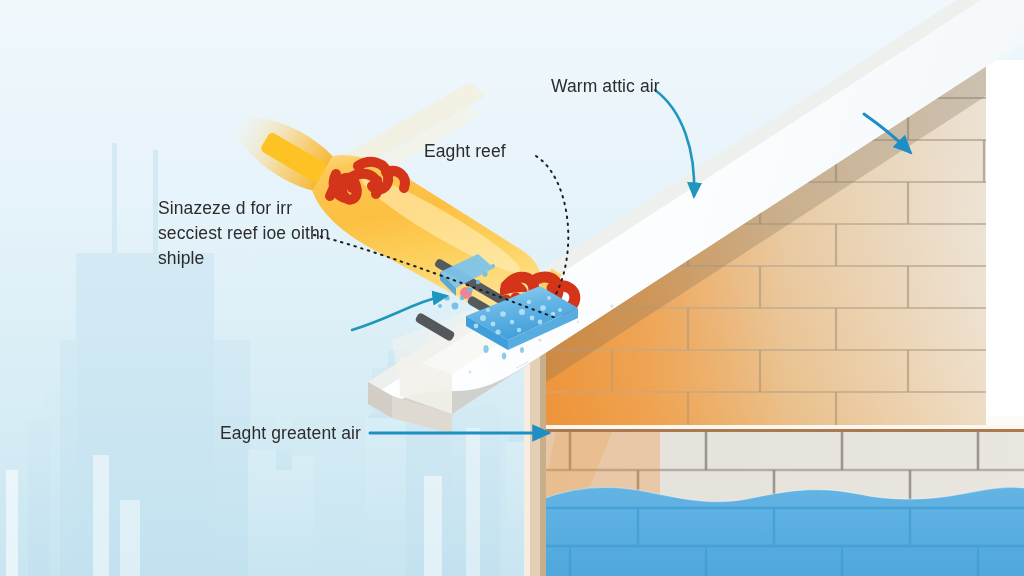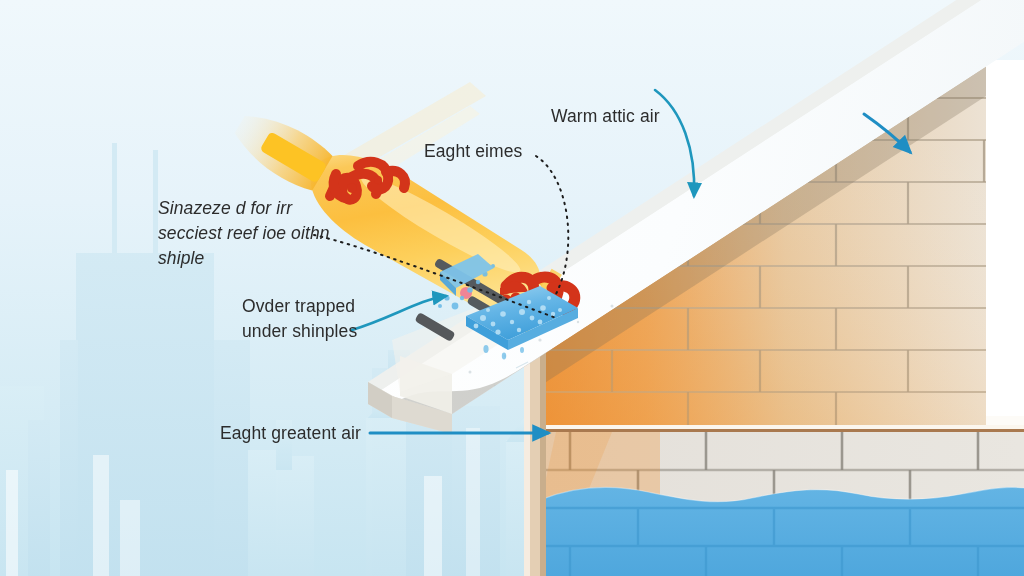--- a/index.html
+++ b/index.html
@@ -27,24 +27,24 @@
   .label {
     position: absolute;
     color: #2c2c2c;
     font-family: "Liberation Sans", sans-serif;
     font-size: 17.5px;
     line-height: 25px;
     white-space: pre-line;
     letter-spacing: 0.1px;
     z-index: 40;
   }
-  .label.lbl-scarf { left: 158px; top: 196px; font-style: italic; }
+  .label.lbl-scarf { left: 158px; top: 196px; }
   .label.lbl-eaves { left: 424px; top: 139px; }
   .label.lbl-water { left: 242px; top: 294px; }
-  .label.lbl-warm  { left: 551px; top: 74px; margin-top: 30px; }
+  .label.lbl-warm  { left: 551px; top: 74px; }
   .label.lbl-melt  { left: 781px; top: 58px; }
   .label.lbl-greatent { left: 220px; top: 421px; }
 </style>
 </head>
 <body>
 
 <div id="stage">
 
   <svg class="layer" viewBox="0 0 1024 576" preserveAspectRatio="none">
     <defs>
@@ -473,23 +473,21 @@
 
     <path d="M864,114 C884,128 898,140 910,152" fill="none" stroke="#1f8ec4" stroke-width="3" marker-end="url(#arrowBlue)" stroke-linecap="round"></path>
 
     <path d="M370,433 L548,433" fill="none" stroke="#1f8ec4" stroke-width="3" marker-end="url(#arrowBlue)" stroke-linecap="round"></path>
   </svg>
 
   <div class="label lbl-scarf">Sinazeze d for irr
 secciest reef ioe oithn
 shiple</div>
 
-  <div class="label lbl-eaves">Eaght eimes</div>
-
-  <div class="label lbl-water">Ovder trapped
-under shinples</div>
+  <div class="label lbl-eaves">Eaght reef</div>
+
 
   <div class="label lbl-warm">Warm attic air</div>
 
 
   <div class="label lbl-greatent">Eaght greatent air</div>
 
 </div>
 
 </body></html>

